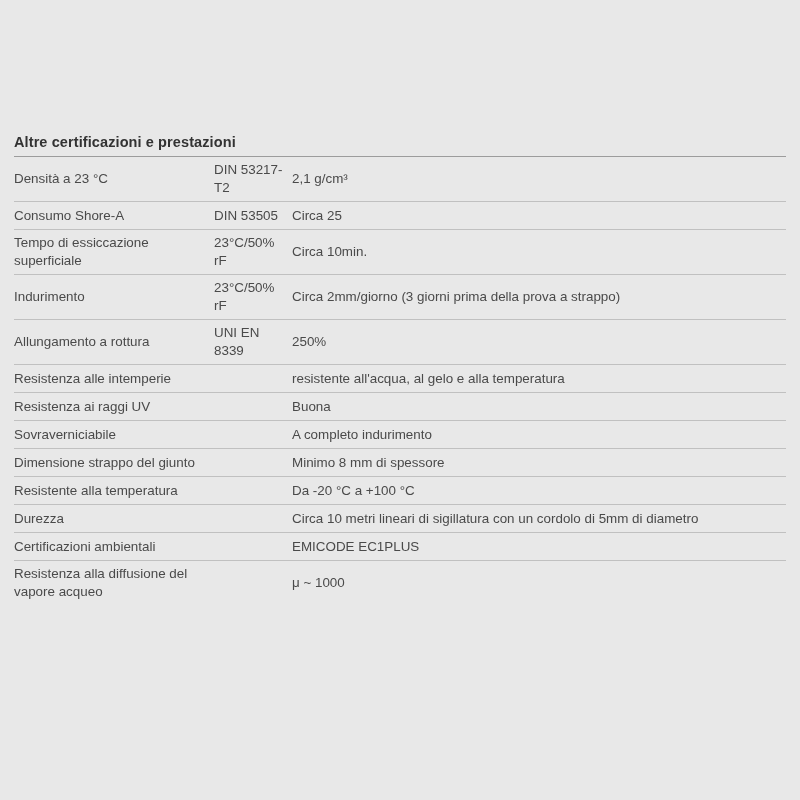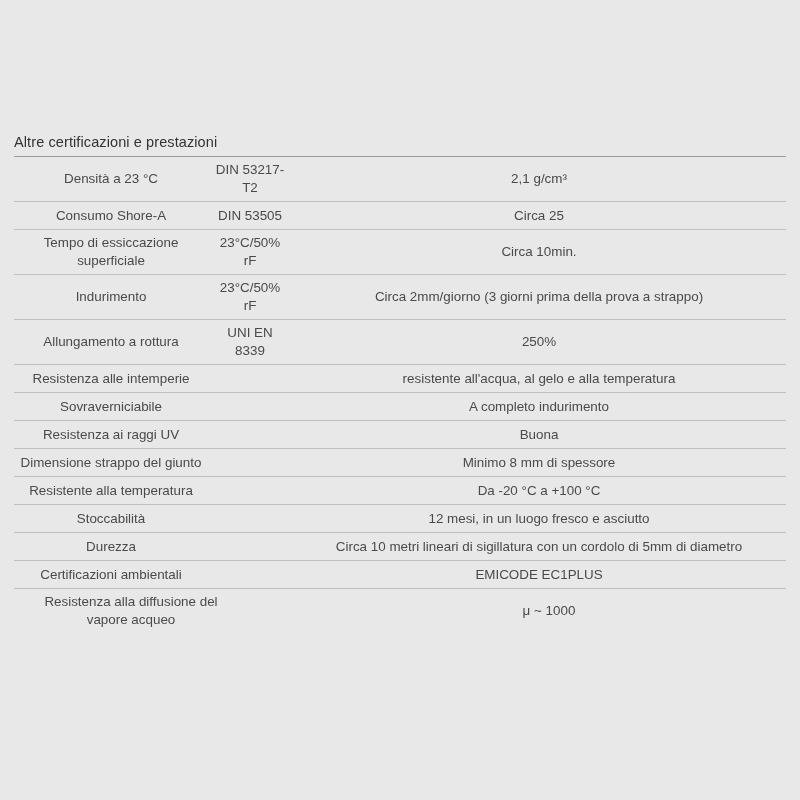--- a/index.html
+++ b/index.html
@@ -16,41 +16,39 @@
     overflow: hidden;
   }
   .sheet {
     position: absolute;
     left: 14px;
     top: 134px;
     width: 772px;
   }
   .table-title {
     font-size: 14.5px;
-    font-weight: normal;
+    font-weight: bold;
     color: #333333;
     padding-bottom: 6px;
     border-bottom: 1px solid #9c9c9c;
     letter-spacing: 0.1px;
   }
   .spec-table {
     width: 100%;
   }
   .spec-row {
     display: grid;
     grid-template-columns: 200px 78px 1fr;
     align-items: center;
     border-bottom: 1px solid #c0c0c0;
     padding: 4px 0;
     min-height: 19px;
-    text-align: center;
   }
   .spec-row:last-child {
     border-bottom: none;
-    margin-left: 20px;
   }
   .cell {
     font-size: 13.4px;
     line-height: 18px;
     color: #4a4a4a;
   }
   .cell.label, .cell.standard {
     padding-right: 6px;
   }
 </style>
@@ -90,49 +88,44 @@
     <div class="cell value">250%</div>
   </div>
 
   <div class="spec-row">
     <div class="cell label">Resistenza alle intemperie</div>
     <div class="cell standard"></div>
     <div class="cell value">resistente all'acqua, al gelo e alla temperatura</div>
   </div>
 
   <div class="spec-row">
+    <div class="cell label">Resistenza ai raggi UV</div>
+    <div class="cell standard"></div>
+    <div class="cell value">Buona</div>
+  </div>
+
+  <div class="spec-row">
     <div class="cell label">Sovraverniciabile</div>
     <div class="cell standard"></div>
     <div class="cell value">A completo indurimento</div>
-  </div>
-
-  <div class="spec-row">
-    <div class="cell label">Resistenza ai raggi UV</div>
-    <div class="cell standard"></div>
-    <div class="cell value">Buona</div>
   </div>
 
   <div class="spec-row">
     <div class="cell label">Dimensione strappo del giunto</div>
     <div class="cell standard"></div>
     <div class="cell value">Minimo 8 mm di spessore</div>
   </div>
 
   <div class="spec-row">
     <div class="cell label">Resistente alla temperatura</div>
     <div class="cell standard"></div>
     <div class="cell value">Da -20 °C a +100 °C</div>
   </div>
 
 
-  <div class="spec-row">
-    <div class="cell label">Stoccabilità</div>
-    <div class="cell standard"></div>
-    <div class="cell value">12 mesi, in un luogo fresco e asciutto</div>
-  </div>
 
   <div class="spec-row">
     <div class="cell label">Durezza</div>
     <div class="cell standard"></div>
     <div class="cell value">Circa 10 metri lineari di sigillatura con un cordolo di 5mm di diametro</div>
   </div>
 
   <div class="spec-row">
     <div class="cell label">Certificazioni ambientali</div>
     <div class="cell standard"></div>

